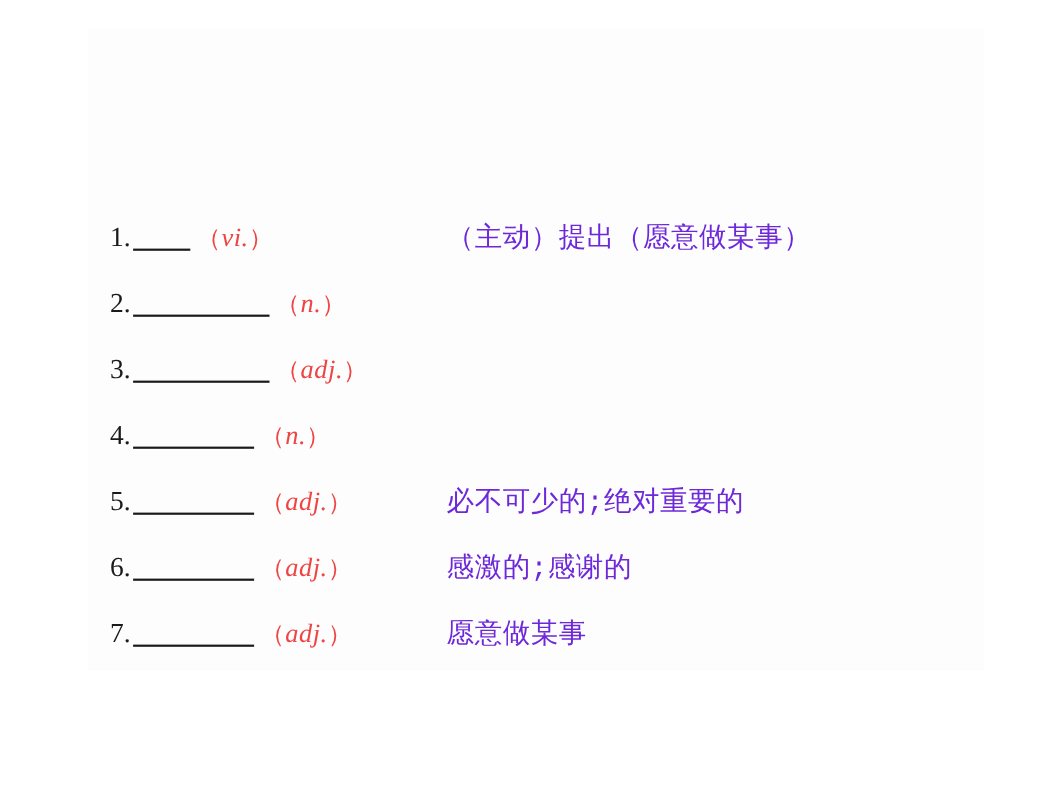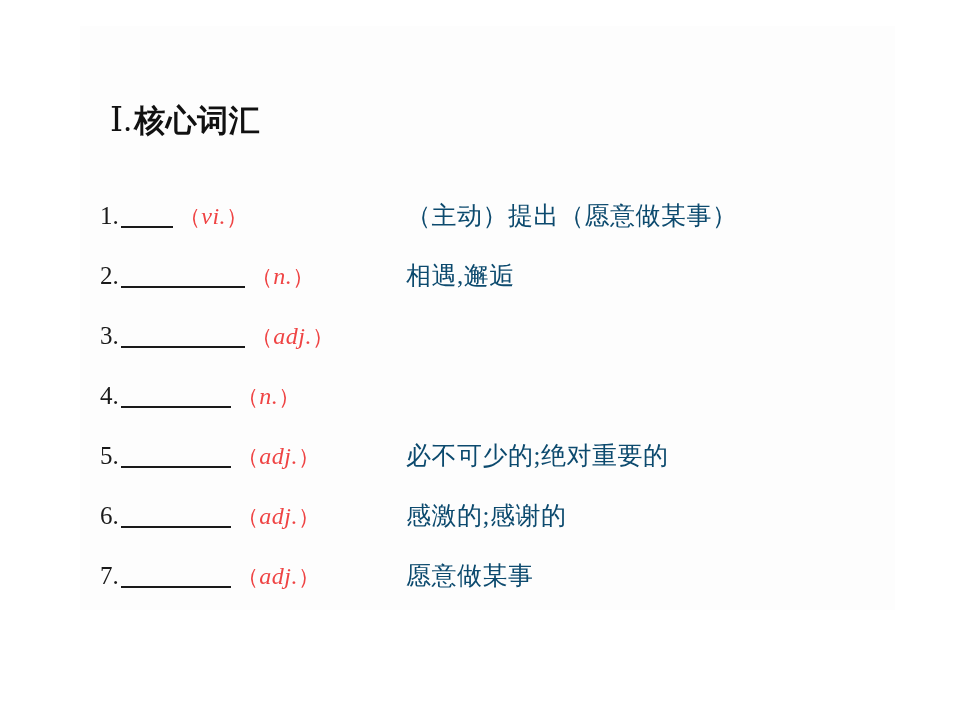--- a/index.html
+++ b/index.html
@@ -109,55 +109,51 @@
     letter-spacing: 0.5px;
   }
   .pos .paren {
     font-style: normal;
     font-family: "DejaVu Sans", "Liberation Sans", sans-serif;
     font-size: 22px;
   }
 
   .meaning-col {
     flex: 1 1 auto;
-    font-family: Liberation Serif, serif;
+    font-family: Liberation Mono, monospace;
     font-size: 25px;
     line-height: 34px;
-    color: #0c4a6e;
+    color: #6d28d9;
     letter-spacing: 0.5px;
   }
 </style>
 </head>
 <body>
 
 <div class="slide">
 
   <div class="content-plate"></div>
 
-  <div class="section-title">
-    <span class="numeral">Ⅰ.</span><span class="cjk">核心词汇</span>
-  </div>
 
   <div class="vocab-list">
 
   <div class="vocab-row">
         <div class="term-col">
           <span class="idx">1.</span>
           <span class="blank w-s"></span>
           <span class="pos"><span class="paren">（</span><span>vi.</span><span class="paren">）</span></span>
         </div>
         <div class="meaning-col">（主动）提出（愿意做某事）</div>
       </div>
       <div class="vocab-row">
         <div class="term-col">
           <span class="idx">2.</span>
           <span class="blank w-l"></span>
           <span class="pos"><span class="paren">（</span><span>n.</span><span class="paren">）</span></span>
         </div>
-        <div class="meaning-col">相遇,邂逅</div>
       </div>
       <div class="vocab-row">
         <div class="term-col">
           <span class="idx">3.</span>
           <span class="blank w-l"></span>
           <span class="pos"><span class="paren">（</span><span>adj.</span><span class="paren">）</span></span>
         </div>
       </div>
       <div class="vocab-row">
         <div class="term-col">

